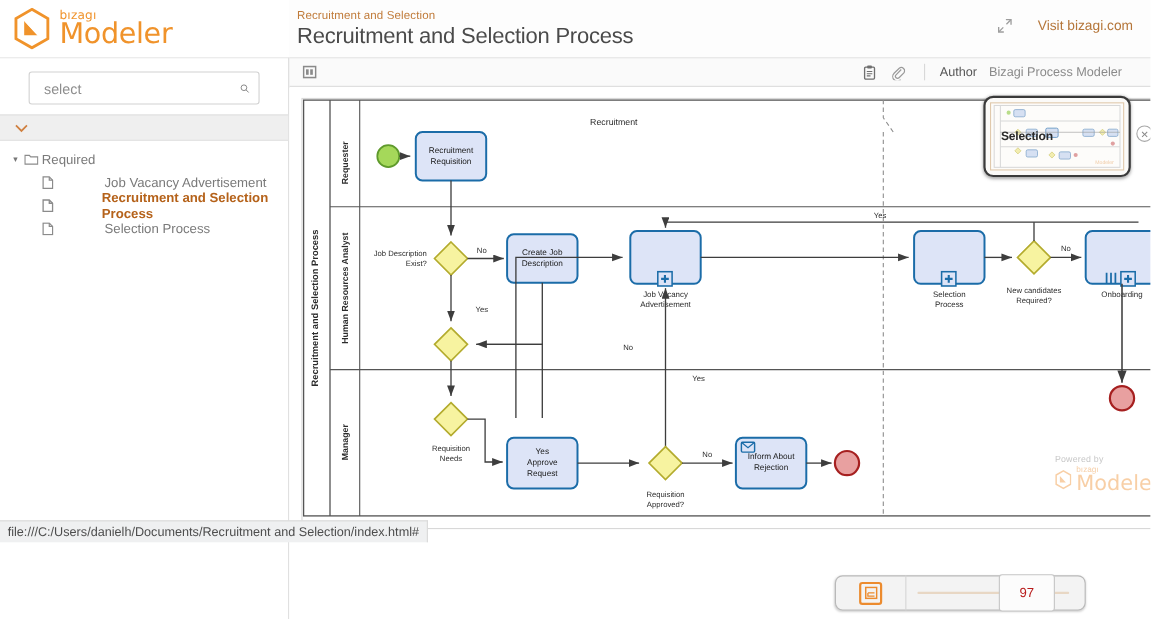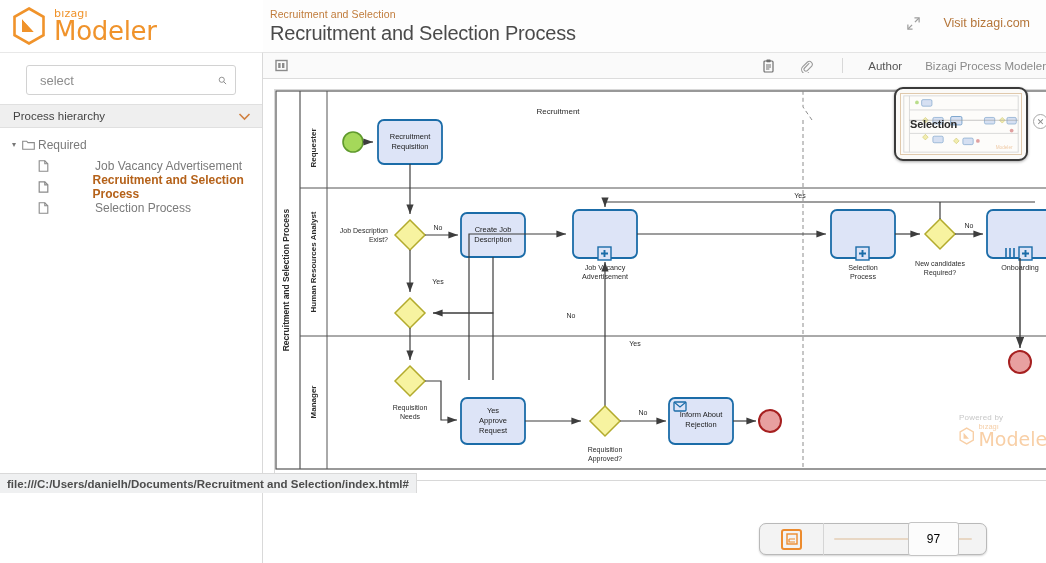--- a/index.html
+++ b/index.html
@@ -43,22 +43,22 @@
   .visit-link { font-size:12.5px; color:#b5763a; cursor:pointer; }
 
   
   .toolbar {
     position:absolute; left:263px; top:52px; width:783px; height:27px;
     background:#fafafa; border-top:1px solid #e4e4e4; border-bottom:1px solid #dcdcdc;
     display:flex; align-items:center;
   }
   .tb-left { padding-left:7px; display:flex; align-items:center; }
   .tb-right {
-    margin-left:auto; display:flex; align-items:center; gap:16px;
-    padding-right:0; height:100%;
+    margin-left:auto; display:flex; align-items:center; gap:4px;
+    padding-right:26px; height:100%;
   }
   .tb-ico { width:22px; height:100%; display:flex; align-items:center; justify-content:center; cursor:pointer;}
   .tb-sep { width:1px; height:15px; background:#d8d8d8; margin:0 9px; }
   .author-label { font-size:11.5px; color:#555; margin-right:7px; }
   .author-value { font-size:11.5px; color:#8a8a8a; }
 
   
   .sidebar {
     position:absolute; left:0; top:52px; width:263px; height:511px;
     background:#ffffff; border-right:1px solid #d9d9d9;
@@ -142,29 +142,29 @@
   .zoom-div { width:1px; height:32px; background:#d5d5d5; margin-left:21px; }
   .slider-zone { flex:1; position:relative; height:32px; }
   .slider-track {
     position:absolute; left:10px; right:14px; top:15px; height:2px;
     background:#e8d7c4; border-radius:1px;
   }
   .slider-thumb {
     position:absolute; left:84px; top:-1px; width:51px; height:34px;
     background:#fcfcfc; border:1px solid #c5c5c5; border-radius:3px;
     display:flex; align-items:center; justify-content:center;
-    font-size:12px; color:#000000; cursor:pointer;
+    font-size:12px; color:#b91c1c; cursor:pointer;
   }
 
   
   .statusbar {
     position:absolute; left:0; bottom:0; height:20px;
     background:#eff0f1; border-top:1px solid #d9d9d9; border-right:1px solid #d9d9d9;
     display:flex; align-items:center; padding:0 7px;
-    font-size:11.5px; color:#4d4d4d;font-weight:bold;
+    font-size:11.5px; color:#4d4d4d;
   }
 
   
   .bpmn text { font-family:"Liberation Sans", sans-serif; }
 </style>
 </head>
 <body>
 
 <div id="app">
 
@@ -231,21 +231,20 @@
       <div class="search-box">
         <input type="text" placeholder="select" style="">
         <svg width="15" height="15" viewBox="0 0 16 16">
           <circle cx="6.7" cy="6.7" r="4.6" fill="none" stroke="#6e6e6e" stroke-width="1.3"></circle>
           <path d="M10.2 10.2 L14.4 14.4" stroke="#6e6e6e" stroke-width="1.4"></path>
         </svg>
       </div>
     </div>
 
     <div class="ph-header">
-      <span class="lbl">Process hierarchy</span>
       <svg width="13" height="9" viewBox="0 0 13 9">
         <path d="M1.5 2 L6.5 7 L11.5 2" fill="none" stroke="#d08040" stroke-width="1.6"></path>
       </svg>
     </div>
 
     <div class="tree">
       <div class="tree-row">
         <span class="caret">▾</span>
         <span class="tree-ico">
           <svg width="13" height="11" viewBox="0 0 13 11">

